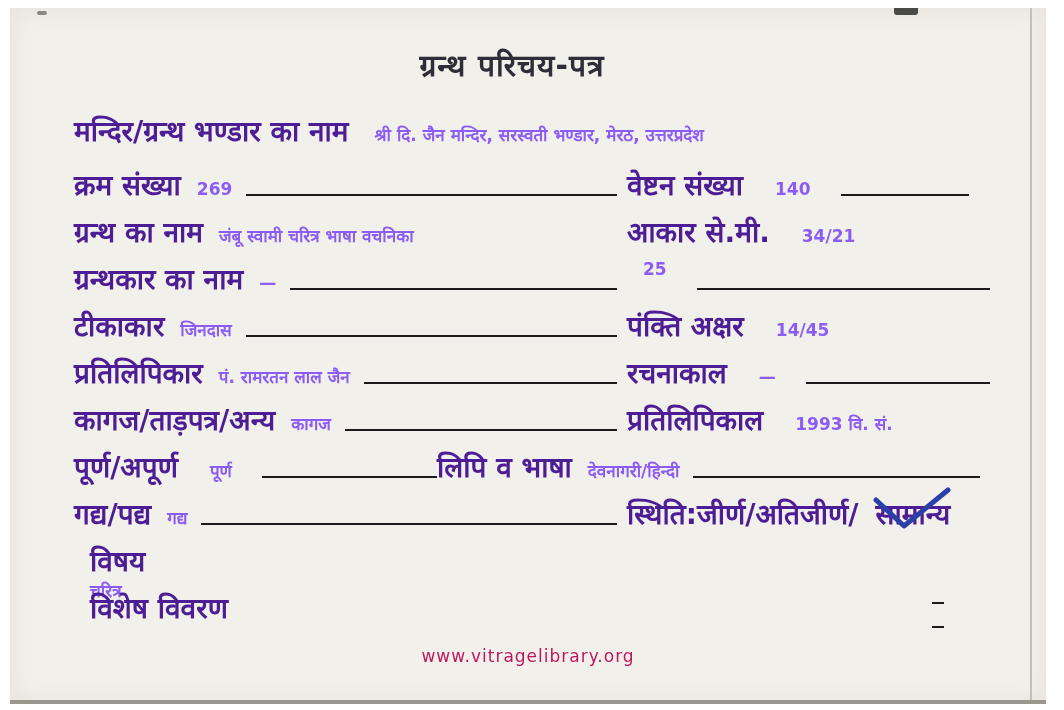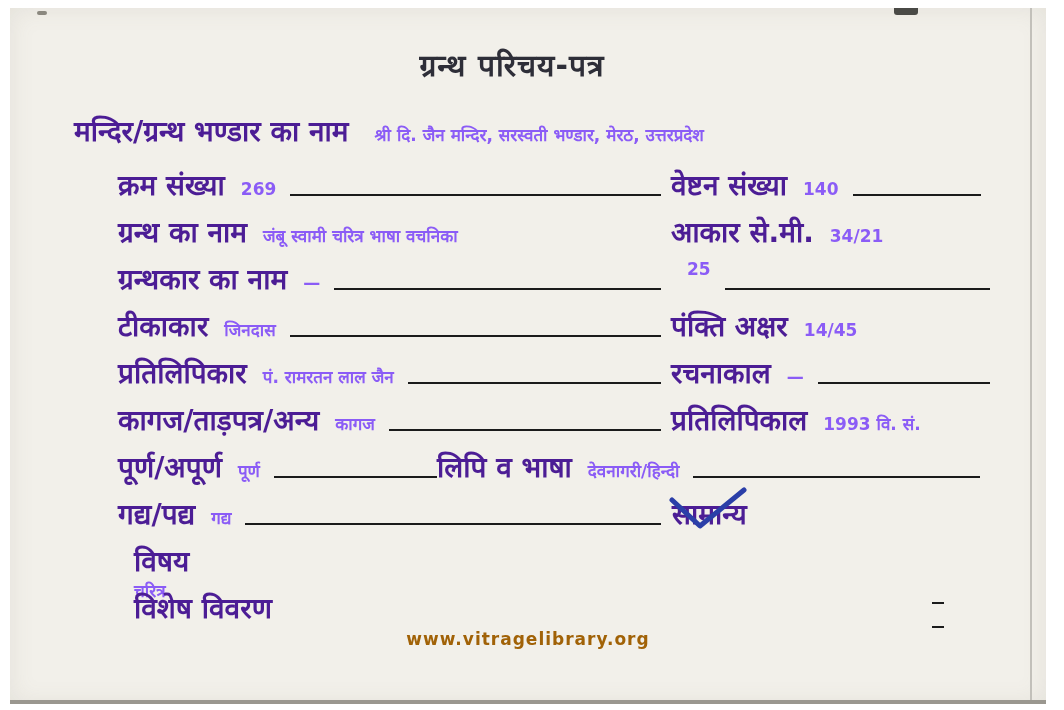--- a/index.html
+++ b/index.html
@@ -52,29 +52,28 @@
     font-size:17px;
     font-weight:bold;
     color:#8b5cf6;
     white-space:nowrap;
     margin-left:16px;
   }
   .hdr-row .value{margin-left:26px;}
   .row{
     display:flex;
     height:47px;
-    margin-left:44px;
   }
   .cell{
     display:flex;
     align-items:baseline;
     box-sizing:border-box;
   }
   .cell-left{width:553px; padding-right:10px;}
-  .cell-right{flex:1;}
+  .cell-right{flex:1;gap:16px;}
   .cell-full{width:100%;flex-direction:column;}
   .rule{
     flex:1;
     border-bottom:2px solid #1b1b1b;
     align-self:flex-end;
     margin:0 0 16px 14px;
     min-width:12px;
   }
   .rule.short{flex:0 0 128px;}
   .rule.mid{margin-right:46px;}
@@ -86,26 +85,26 @@
   .checked-wrap .label{margin:0;}
   .check-svg{
     position:absolute;
     left:-6px; top:-8px;
     width:86px; height:44px;
     pointer-events:none;
   }
   .watermark{
     position:absolute;
     left:0; right:0;
-    bottom:55px;
+    bottom:38px;
     text-align:center;
     font-size:17px;
     letter-spacing:1px;
-    color:#a16207;
-    font-weight:bold;
+    color:#be185d;
+    font-weight:normal;
   }
 </style>
 </head>
 <body>
 
 <div class="paper">
   <div class="mark-top-left"></div>
   <div class="mark-top-right"></div>
   <div class="edge-right-line"></div>
   <div class="edge-bottom-line"></div>
@@ -205,20 +204,21 @@
       </div>
     </div>
 
     <div class="row">
       <div class="cell cell-left">
         <span class="label">गद्य/पद्य</span>
         <span class="value">गद्य</span>
         <span class="rule"></span>
       </div>
       <div class="cell cell-right">
+        <span class="label">स्थिति:जीर्ण/अतिजीर्ण/</span>
         <span class="checked-wrap">
           <span class="label">सामान्य</span>
           <svg class="check-svg" viewBox="0 0 86 44">
             <polyline points="6,14 34,40 78,4" fill="none" stroke="#2b3fa8" stroke-width="5" stroke-linecap="round" stroke-linejoin="round"></polyline>
           </svg>
         </span>
       </div>
     </div>
 
     <div class="row">

